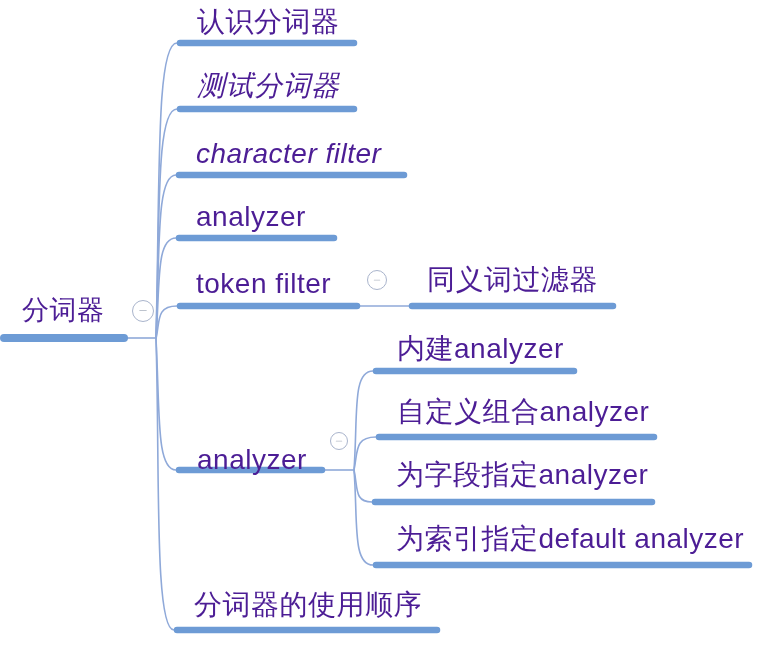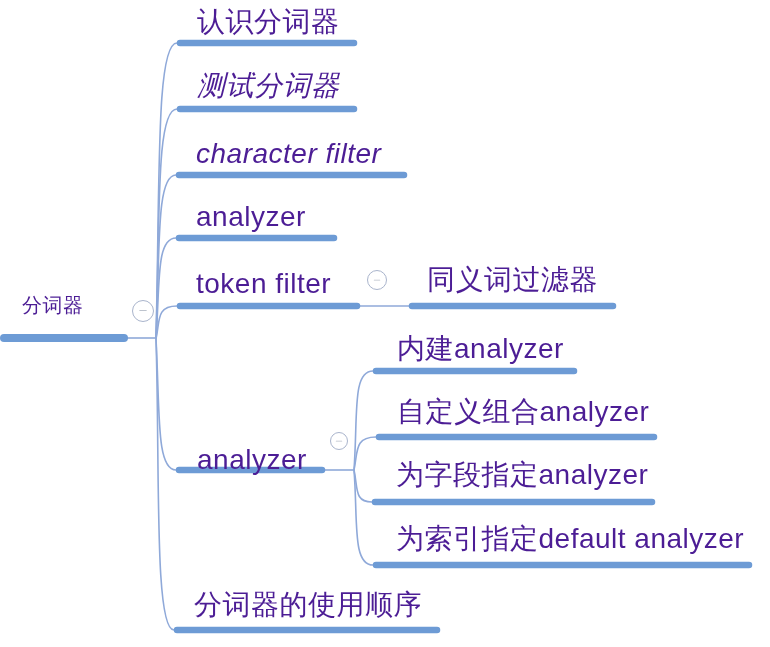--- a/index.html
+++ b/index.html
@@ -5,21 +5,21 @@
   html,body{margin:0;padding:0;}
   body{
     width:770px;height:647px;position:relative;background:#ffffff;
     font-family:"Liberation Sans","DejaVu Sans",sans-serif;overflow:hidden;
   }
   #canvas{position:absolute;left:0;top:0;width:770px;height:647px;}
   .node-label{
     position:absolute;color:#4c1d95;font-size:28px;line-height:1.1;
     white-space:nowrap;letter-spacing:0.5px;cursor:default;
   }
-  .root-label{font-size:20px;font-family:Liberation Mono, monospace;}
+  .root-label{font-size:27px;}
   .collapse-toggle{
     position:absolute;background:#ffffff;border:1px solid #a9b4cc;
     border-radius:50%;display:flex;align-items:center;justify-content:center;
     box-sizing:border-box;
   }
   .collapse-toggle .minus{
     display:block;color:#9aa3b2;font-size:11px;line-height:1;
     transform:translateY(-0.5px);
     font-family:"DejaVu Sans",sans-serif;
   }

